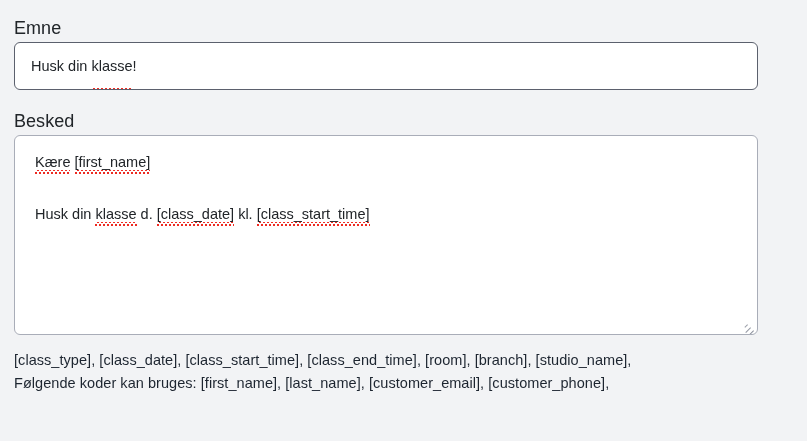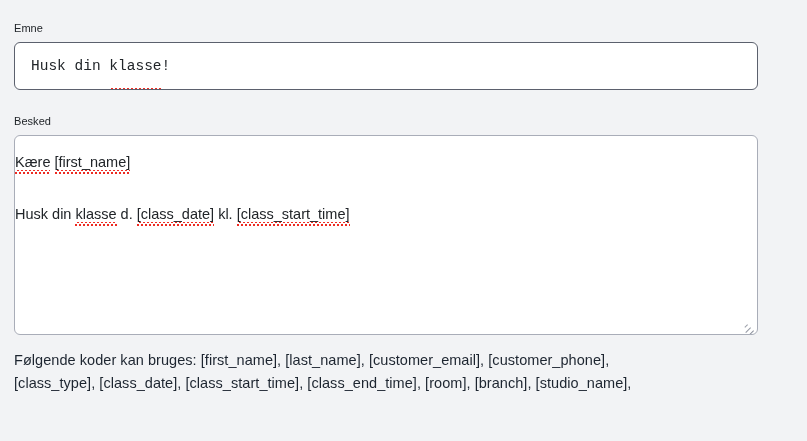--- a/index.html
+++ b/index.html
@@ -15,57 +15,57 @@
     color: #212529;
     overflow: hidden;
   }
 
   .form-wrap {
     padding: 20px 14px 0 14px;
     width: 807px;
   }
 
   .field-label {
-    font-size: 11px;
+    font-size: 18px;
     line-height: 16px;
     color: #212529;
     letter-spacing: 0.05px;
     margin: 0 0 6px 0;
     display: block;
     font-weight: 400;
   }
 
   .subject-input {
     display: block;
     width: 744px;
     height: 48px;
     background: #ffffff;
     border: 1px solid #5b606d;
     border-radius: 6px;
     padding: 0 16px;
-    font-family: Liberation Mono, monospace;
+    font-family: Liberation Sans, sans-serif;
     font-size: 14.5px;
     color: #212529;
     outline: none;
     line-height: 46px;
     white-space: nowrap;
     overflow: hidden;
   }
 
   .gap { height: 23px; }
 
   .message-area {
     position: relative;
     display: block;
     width: 744px;
     height: 200px;
     background: #ffffff;
     border: 1px solid #a9adb8;
     border-radius: 6px;
-    padding: 14px 0;
+    padding: 14px 20px;
     font-family: "Liberation Sans", sans-serif;
     font-size: 14.5px;
     line-height: 18px;
     color: #212529;
     overflow: hidden;
   }
 
   .msg-line { margin: 0; }
   .msg-line.first { margin-top: 3px; }
   .msg-line.second { margin-top: 34px; }
@@ -143,17 +143,17 @@
     <p class="msg-line second"><span>Husk din </span><span class="sp">klasse</span><span> d. </span><span class="sp">[class_date]</span><span> kl. </span><span class="sp">[class_start_time]</span></p>
 
     <span class="resize-grip">
       <i></i>
         <i></i>
         <i></i>
     </span>
   </div>
 
   <div class="helper-text">
+    <span>[class_type], [class_date], [class_start_time], [class_end_time], [room], [branch], [studio_name],</span>
     <span>Følgende koder kan bruges: [first_name], [last_name], [customer_email], [customer_phone],</span>
-    <span>[class_type], [class_date], [class_start_time], [class_end_time], [room], [branch], [studio_name],</span>
   </div>
 
 </div>
 
 </body></html>

